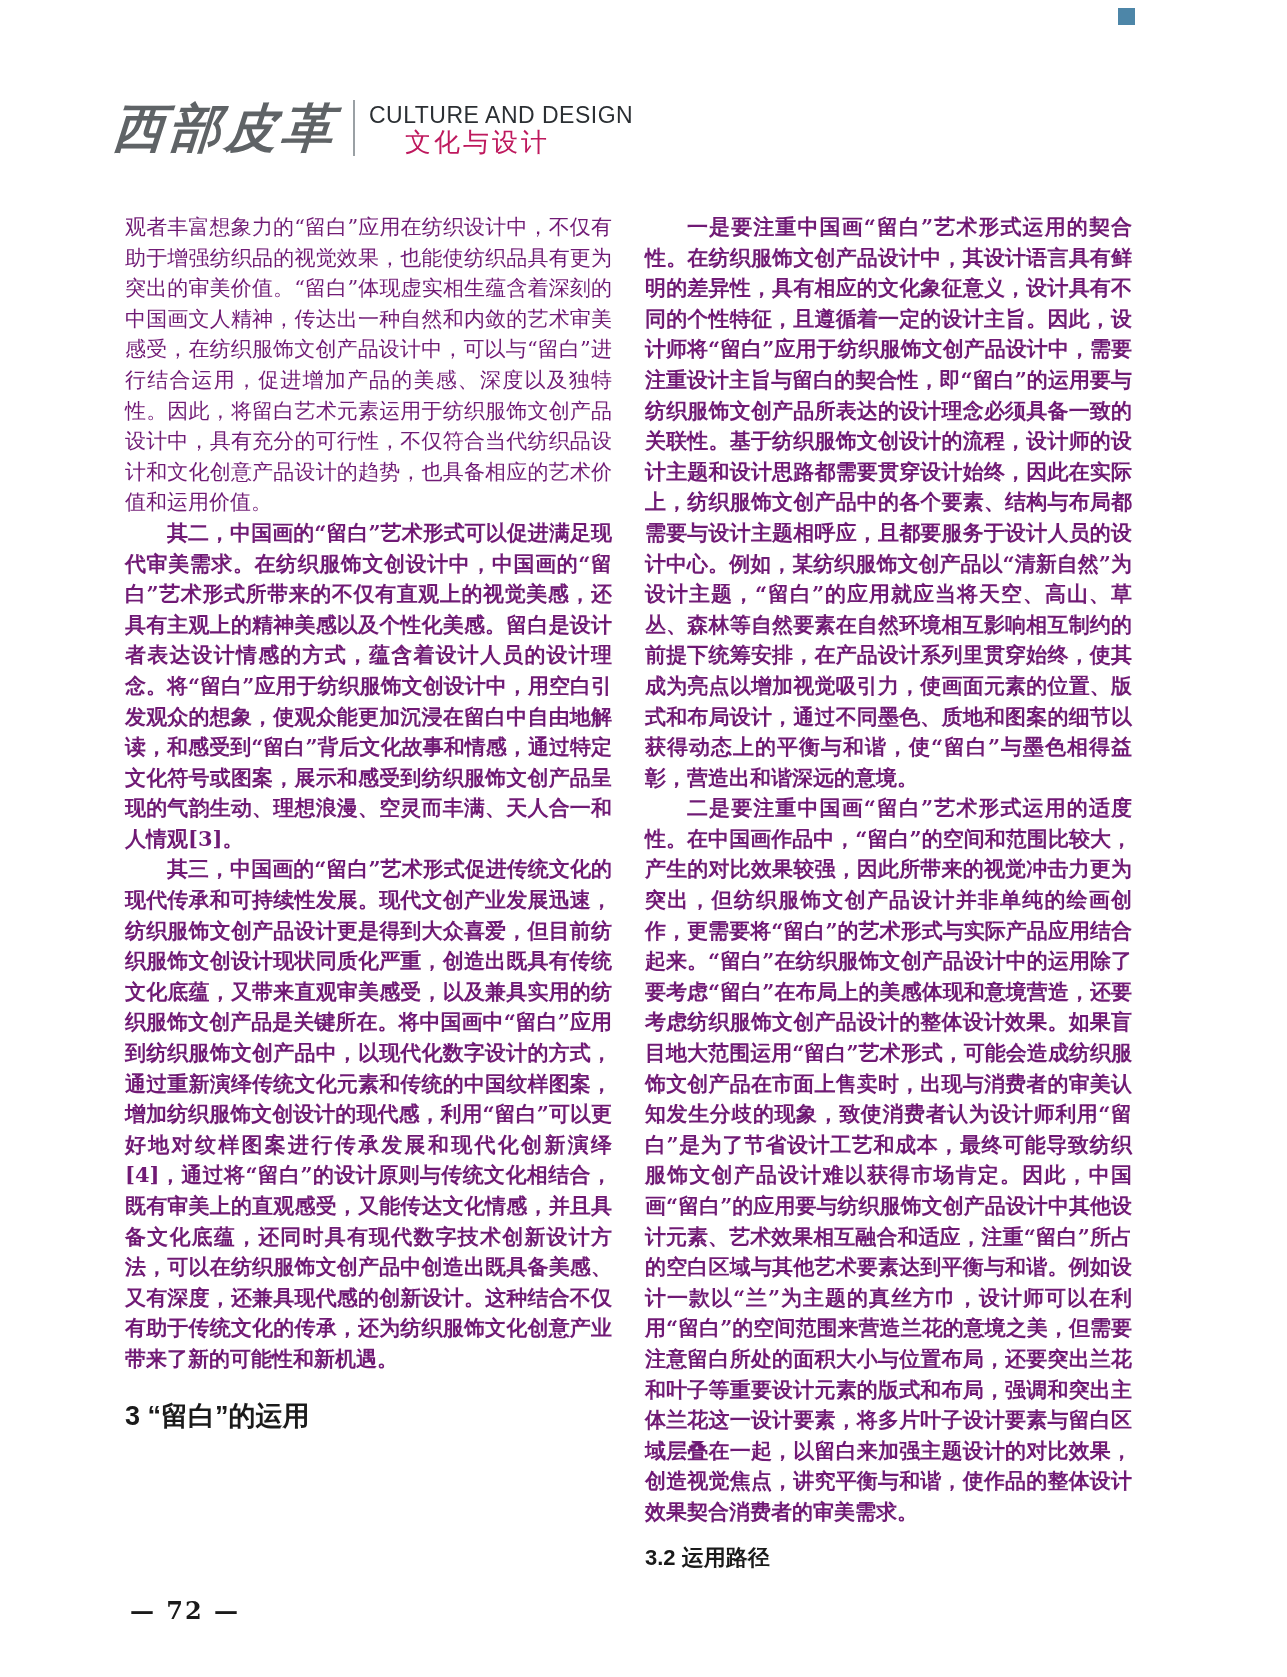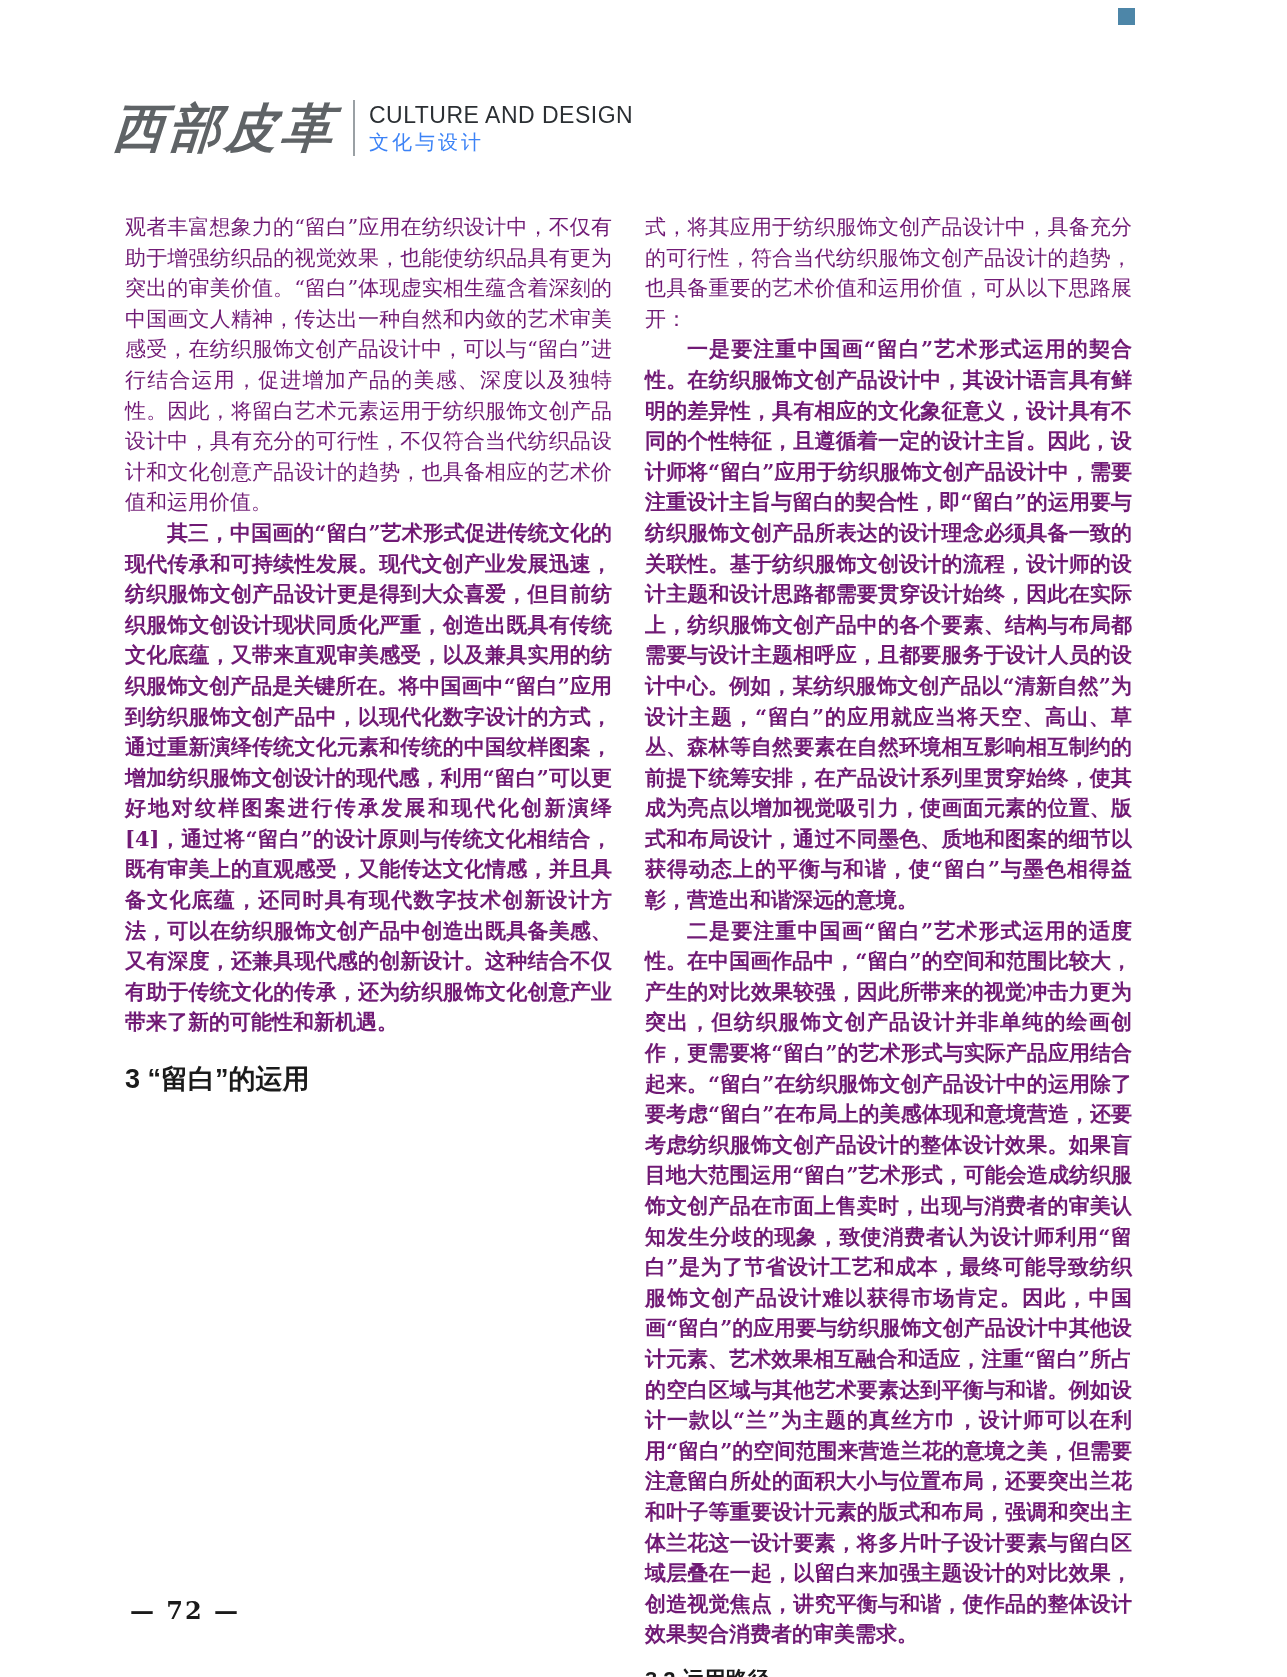--- a/index.html
+++ b/index.html
@@ -33,21 +33,21 @@
     width:2px;height:56px;background:#9aa0a4;
     margin:0 14px 0 16px;
   }
   .taglines{display:flex;flex-direction:column;}
   .tag-en{
     font-family:"Liberation Sans","DejaVu Sans",sans-serif;
     font-size:23px;line-height:28px;color:#2b2f33;letter-spacing:0.5px;
   }
   .tag-zh{
     font-family:"Liberation Sans","DejaVu Sans",sans-serif;
-    font-size:20px;line-height:27px;color:#3b82f6;letter-spacing:3px;
+    font-size:26px;line-height:27px;color:#be185d;letter-spacing:3px;margin-left:36px;
   }
   
   .columns{
     position:absolute;top:212px;left:125px;
     width:1007px;
     display:flex;gap:33px;
   }
   .col{width:487px;}
   .col p{
     margin:0;
@@ -89,27 +89,27 @@
     <div class="taglines">
       <div class="tag-en">CULTURE AND DESIGN</div>
       <div class="tag-zh">文化与设计</div>
     </div>
   </header>
 
   <main class="columns">
 
     <section class="col">
       <p class="cont">观者丰富想象力的“留白”应用在纺织设计中，不仅有助于增强纺织品的视觉效果，也能使纺织品具有更为突出的审美价值。“留白”体现虚实相生蕴含着深刻的中国画文人精神，传达出一种自然和内敛的艺术审美感受，在纺织服饰文创产品设计中，可以与“留白”进行结合运用，促进增加产品的美感、深度以及独特性。因此，将留白艺术元素运用于纺织服饰文创产品设计中，具有充分的可行性，不仅符合当代纺织品设计和文化创意产品设计的趋势，也具备相应的艺术价值和运用价值。</p>
+      <p class="ind">其二，中国画的“留白”艺术形式可以促进满足现代审美需求。在纺织服饰文创设计中，中国画的“留白”艺术形式所带来的不仅有直观上的视觉美感，还具有主观上的精神美感以及个性化美感。留白是设计者表达设计情感的方式，蕴含着设计人员的设计理念。将“留白”应用于纺织服饰文创设计中，用空白引发观众的想象，使观众能更加沉浸在留白中自由地解读，和感受到“留白”背后文化故事和情感，通过特定文化符号或图案，展示和感受到纺织服饰文创产品呈现的气韵生动、理想浪漫、空灵而丰满、天人合一和人情观[3]。</p>
       <p class="ind">其三，中国画的“留白”艺术形式促进传统文化的现代传承和可持续性发展。现代文创产业发展迅速，纺织服饰文创产品设计更是得到大众喜爱，但目前纺织服饰文创设计现状同质化严重，创造出既具有传统文化底蕴，又带来直观审美感受，以及兼具实用的纺织服饰文创产品是关键所在。将中国画中“留白”应用到纺织服饰文创产品中，以现代化数字设计的方式，通过重新演绎传统文化元素和传统的中国纹样图案，增加纺织服饰文创设计的现代感，利用“留白”可以更好地对纹样图案进行传承发展和现代化创新演绎[4]，通过将“留白”的设计原则与传统文化相结合，既有审美上的直观感受，又能传达文化情感，并且具备文化底蕴，还同时具有现代数字技术创新设计方法，可以在纺织服饰文创产品中创造出既具备美感、又有深度，还兼具现代感的创新设计。这种结合不仅有助于传统文化的传承，还为纺织服饰文化创意产业带来了新的可能性和新机遇。</p>
       <h2>3 “留白”的运用</h2>
 
     </section>
 
     <section class="col">
-      <p class="cont">式，将其应用于纺织服饰文创产品设计中，具备充分的可行性，符合当代纺织服饰文创产品设计的趋势，也具备重要的艺术价值和运用价值，可从以下思路展开：</p>
       <p class="ind">一是要注重中国画“留白”艺术形式运用的契合性。在纺织服饰文创产品设计中，其设计语言具有鲜明的差异性，具有相应的文化象征意义，设计具有不同的个性特征，且遵循着一定的设计主旨。因此，设计师将“留白”应用于纺织服饰文创产品设计中，需要注重设计主旨与留白的契合性，即“留白”的运用要与纺织服饰文创产品所表达的设计理念必须具备一致的关联性。基于纺织服饰文创设计的流程，设计师的设计主题和设计思路都需要贯穿设计始终，因此在实际上，纺织服饰文创产品中的各个要素、结构与布局都需要与设计主题相呼应，且都要服务于设计人员的设计中心。例如，某纺织服饰文创产品以“清新自然”为设计主题，“留白”的应用就应当将天空、高山、草丛、森林等自然要素在自然环境相互影响相互制约的前提下统筹安排，在产品设计系列里贯穿始终，使其成为亮点以增加视觉吸引力，使画面元素的位置、版式和布局设计，通过不同墨色、质地和图案的细节以获得动态上的平衡与和谐，使“留白”与墨色相得益彰，营造出和谐深远的意境。</p>
       <p class="ind">二是要注重中国画“留白”艺术形式运用的适度性。在中国画作品中，“留白”的空间和范围比较大，产生的对比效果较强，因此所带来的视觉冲击力更为突出，但纺织服饰文创产品设计并非单纯的绘画创作，更需要将“留白”的艺术形式与实际产品应用结合起来。“留白”在纺织服饰文创产品设计中的运用除了要考虑“留白”在布局上的美感体现和意境营造，还要考虑纺织服饰文创产品设计的整体设计效果。如果盲目地大范围运用“留白”艺术形式，可能会造成纺织服饰文创产品在市面上售卖时，出现与消费者的审美认知发生分歧的现象，致使消费者认为设计师利用“留白”是为了节省设计工艺和成本，最终可能导致纺织服饰文创产品设计难以获得市场肯定。因此，中国画“留白”的应用要与纺织服饰文创产品设计中其他设计元素、艺术效果相互融合和适应，注重“留白”所占的空白区域与其他艺术要素达到平衡与和谐。例如设计一款以“兰”为主题的真丝方巾，设计师可以在利用“留白”的空间范围来营造兰花的意境之美，但需要注意留白所处的面积大小与位置布局，还要突出兰花和叶子等重要设计元素的版式和布局，强调和突出主体兰花这一设计要素，将多片叶子设计要素与留白区域层叠在一起，以留白来加强主题设计的对比效果，创造视觉焦点，讲究平衡与和谐，使作品的整体设计效果契合消费者的审美需求。</p>
       <h3>3.2 运用路径</h3>
 
     </section>
 
   </main>
 
   <div class="pageno">— 72 —</div>
 

